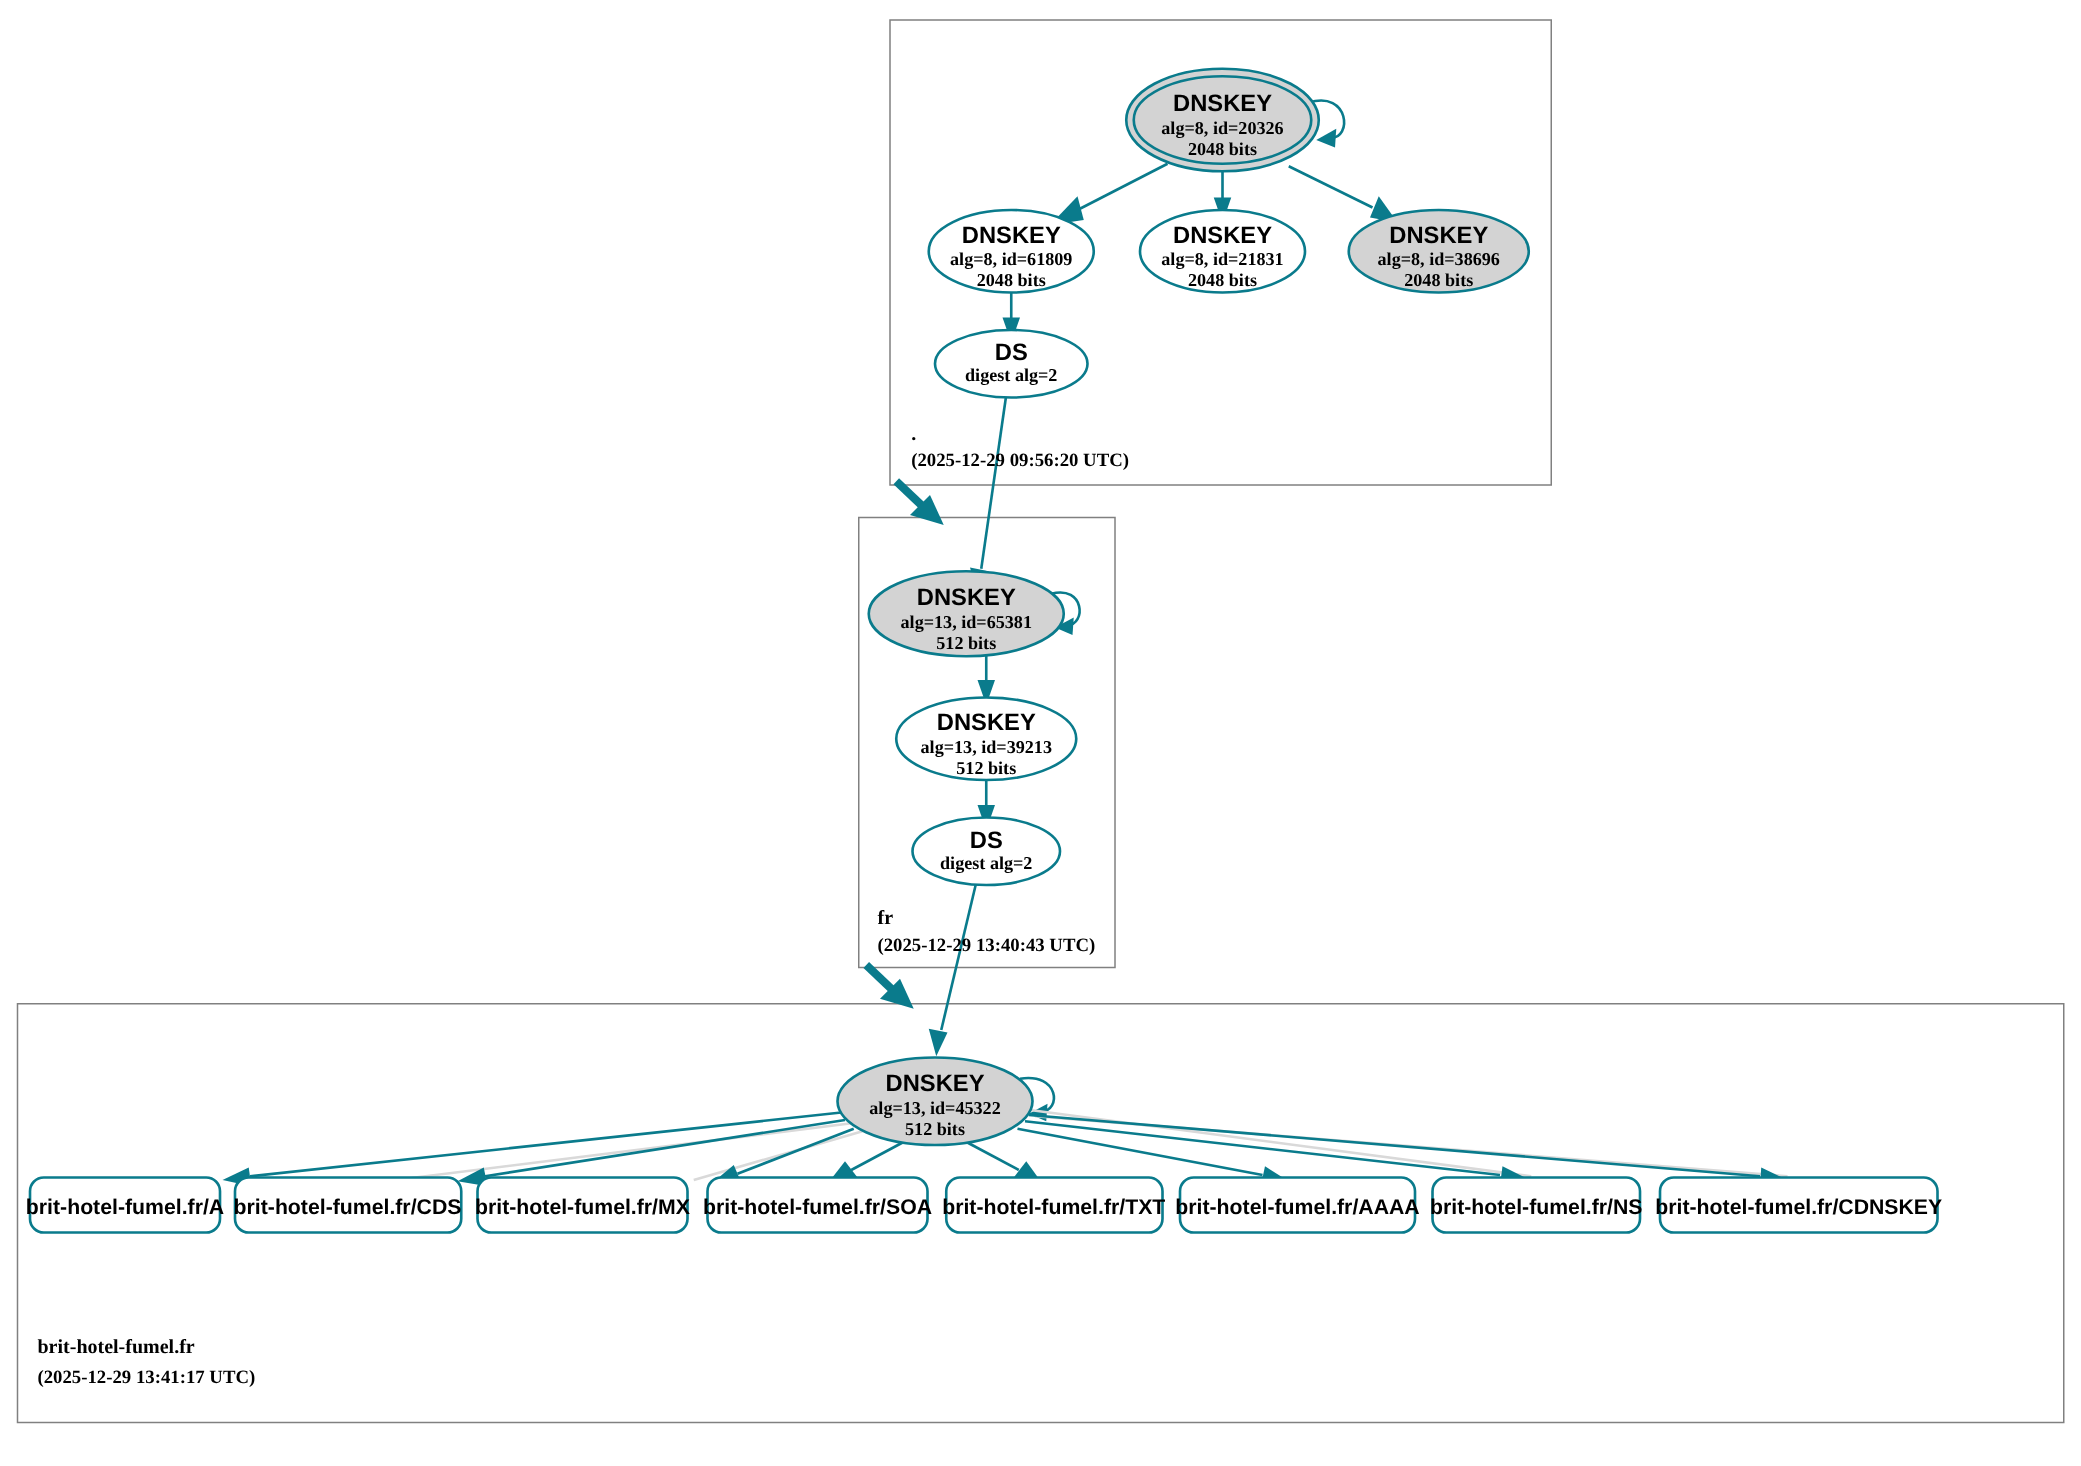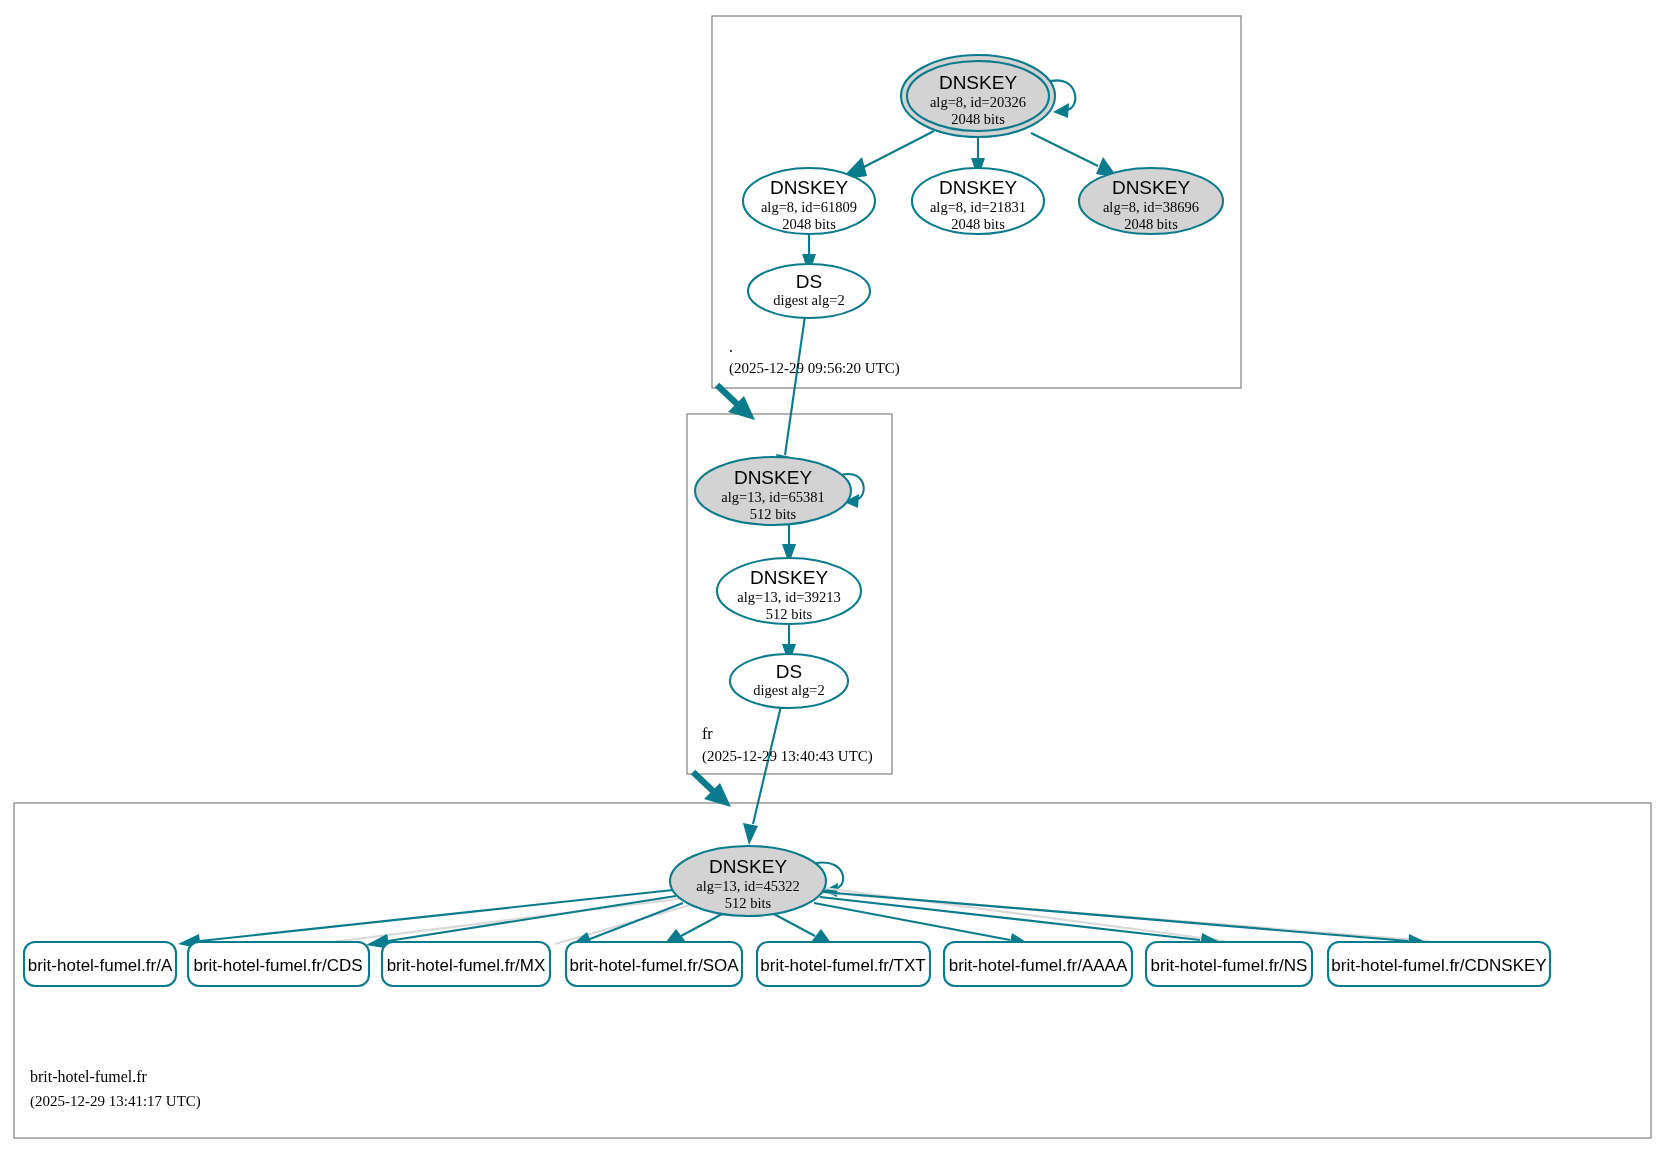--- a/index.html
+++ b/index.html
@@ -13,20 +13,21 @@
     width: 1665px;
     height: 1173px;
     position: relative;
     overflow: hidden;
   }
   #graph-root {
     position: absolute;
     left: 0; top: 0;
     width: 1665px;
     height: 941px;
+    font-weight: bold;
   }
   svg.layer {
     position: absolute;
     left: 0; top: 0;
     width: 1665px;
     height: 1173px;
   }
   .zone-box {
     fill: none;
     stroke: #808080;

